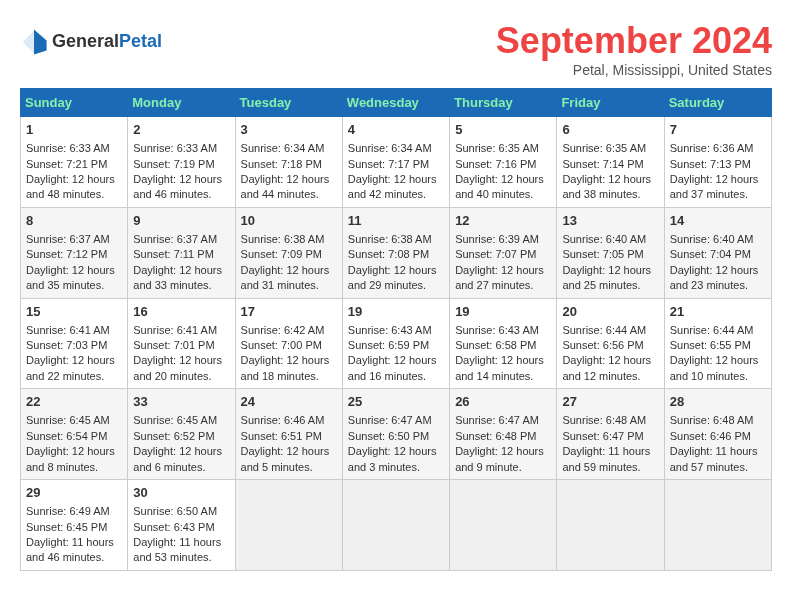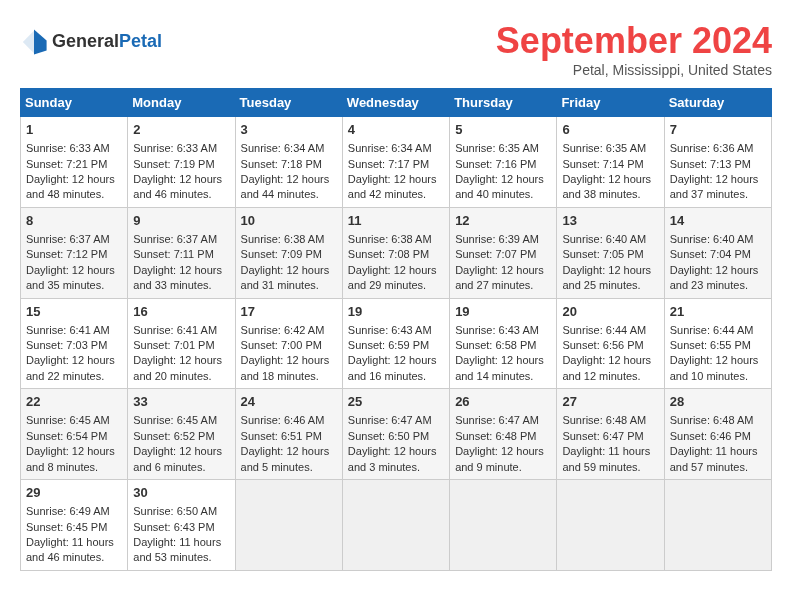--- a/index.html
+++ b/index.html
@@ -51,21 +51,21 @@
       color: #555;
       text-align: right;
     }
     .calendar-table {
       width: 100%;
       border-collapse: collapse;
       font-size: 11px;
     }
     .calendar-table thead th {
       background-color: #1a6ab5;
-      color: #ffffff;
+      color: #86efac;
       padding: 6px 4px;
       text-align: left;
       font-size: 13px;
       font-weight: bold;
       border: 1px solid #1a6ab5;
     }
     .calendar-table tbody td {
       border: 1px solid #ccc;
       vertical-align: top;
       padding: 4px 5px;

